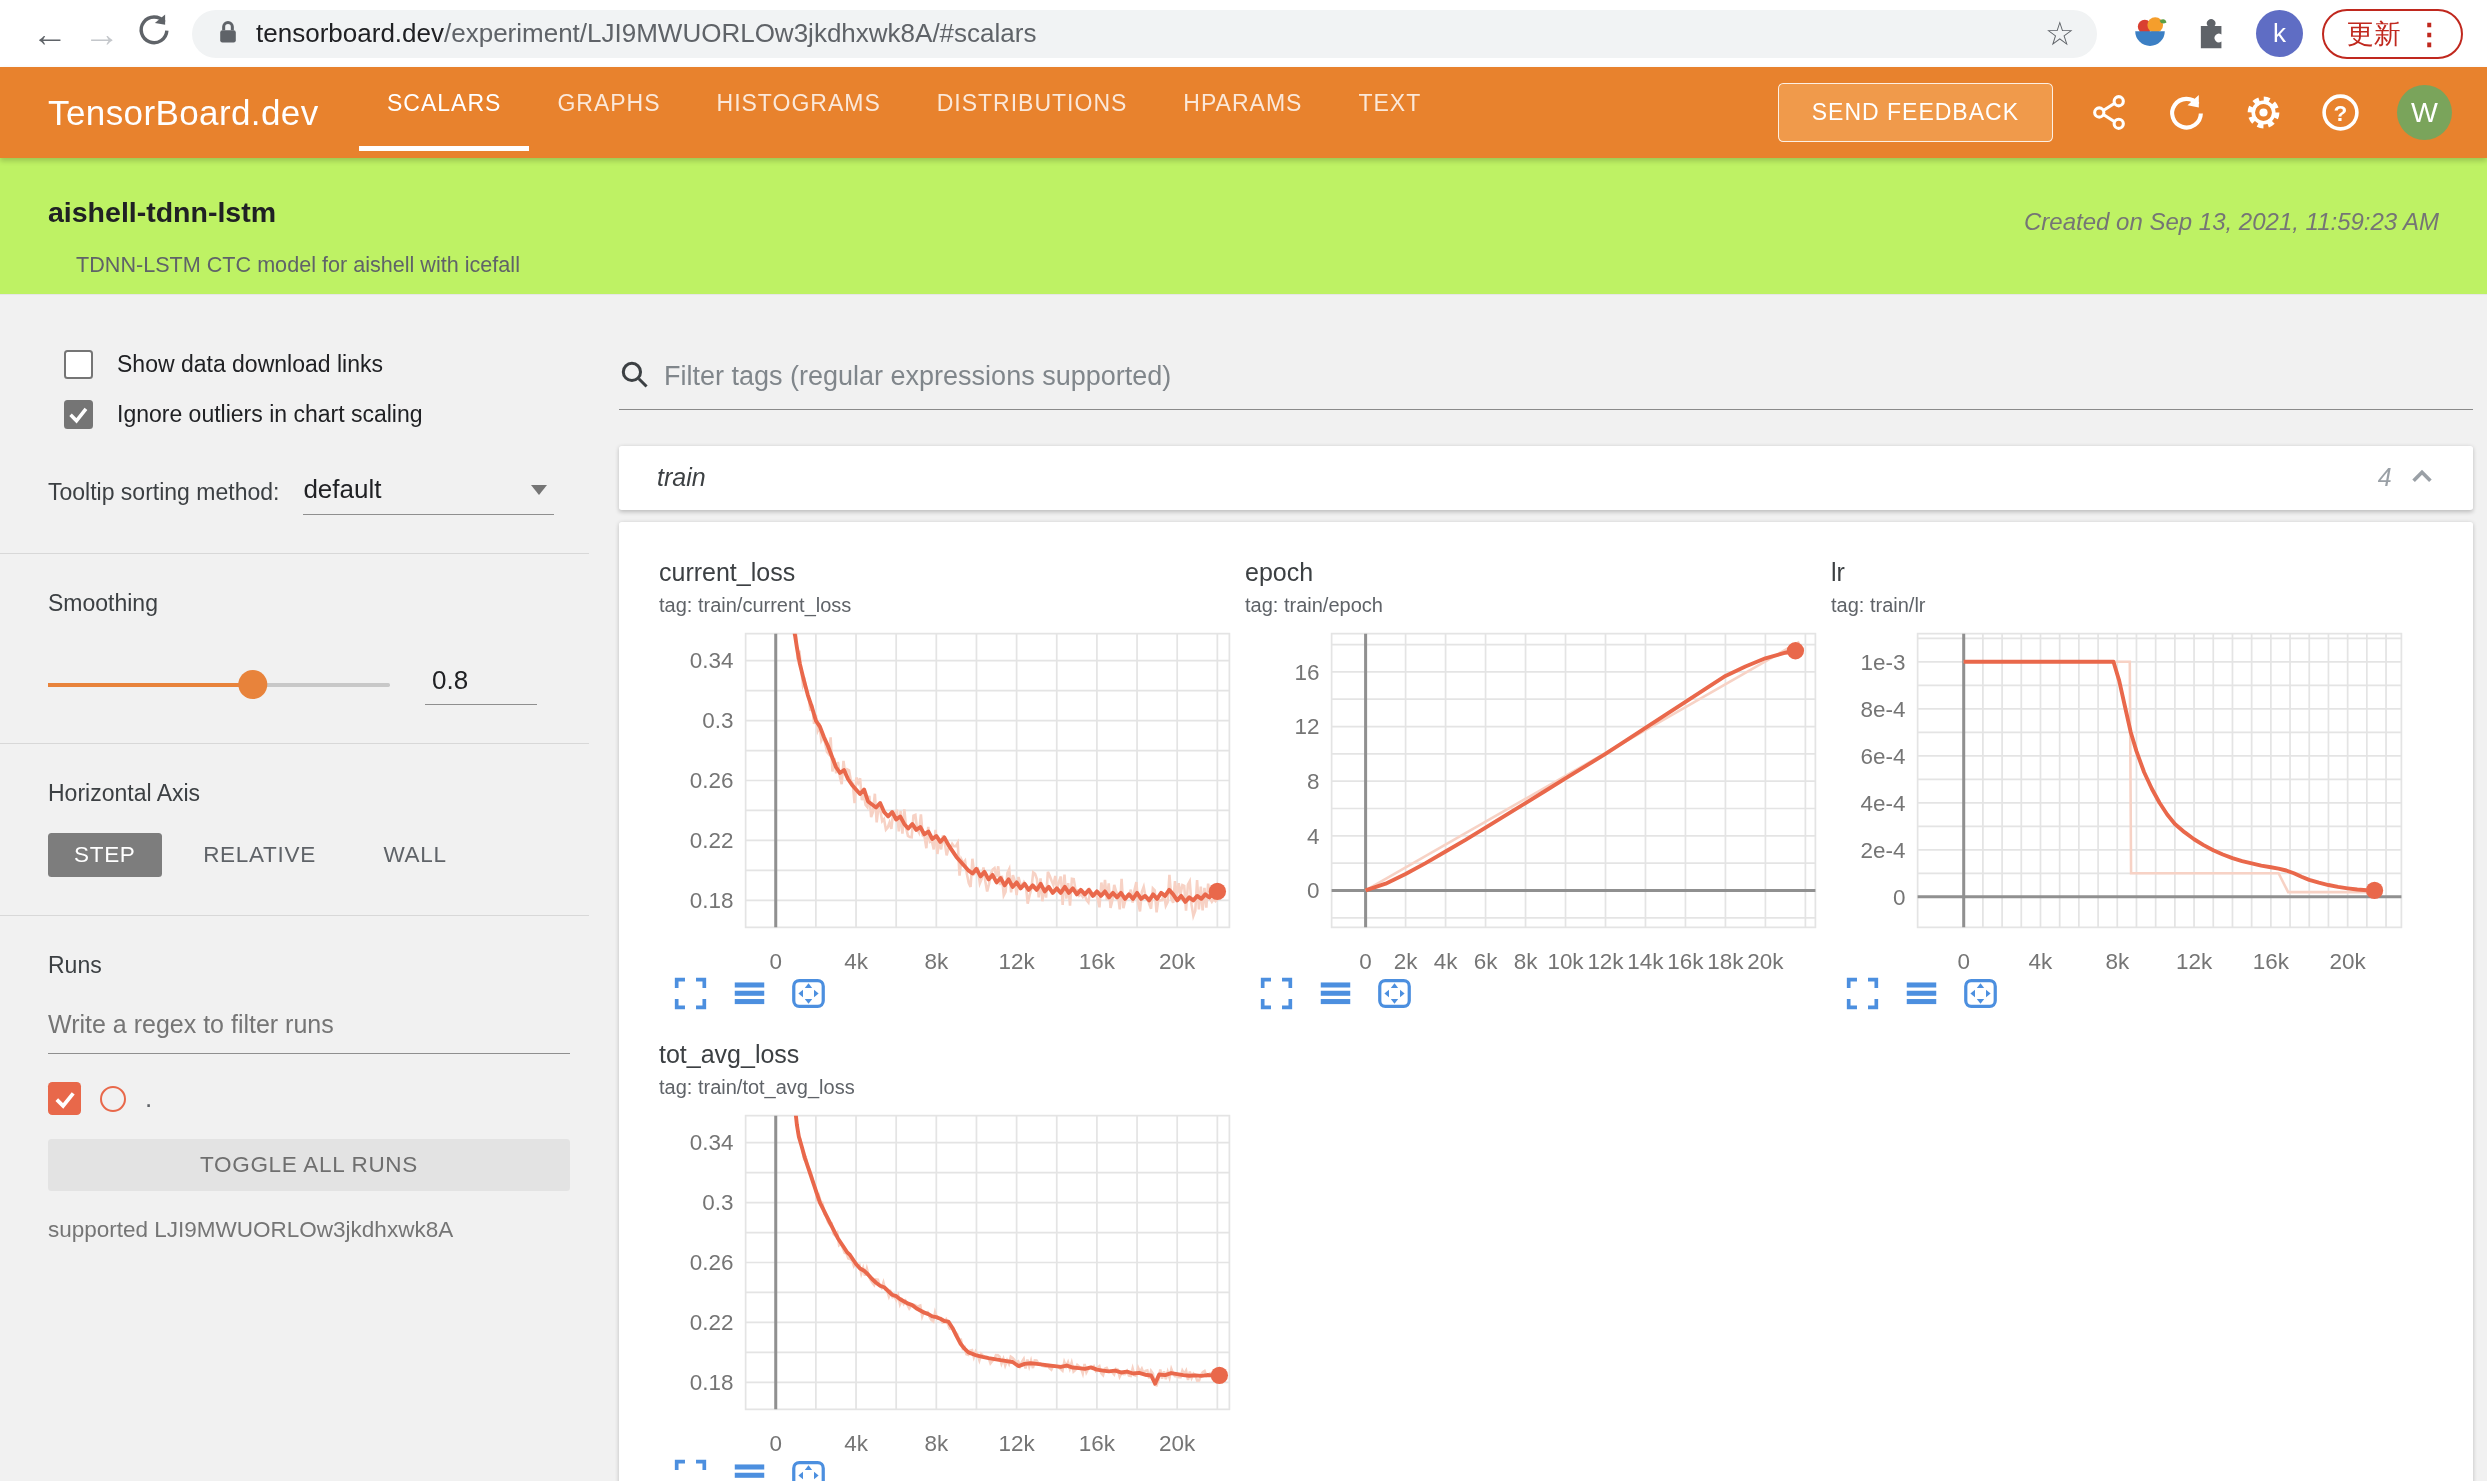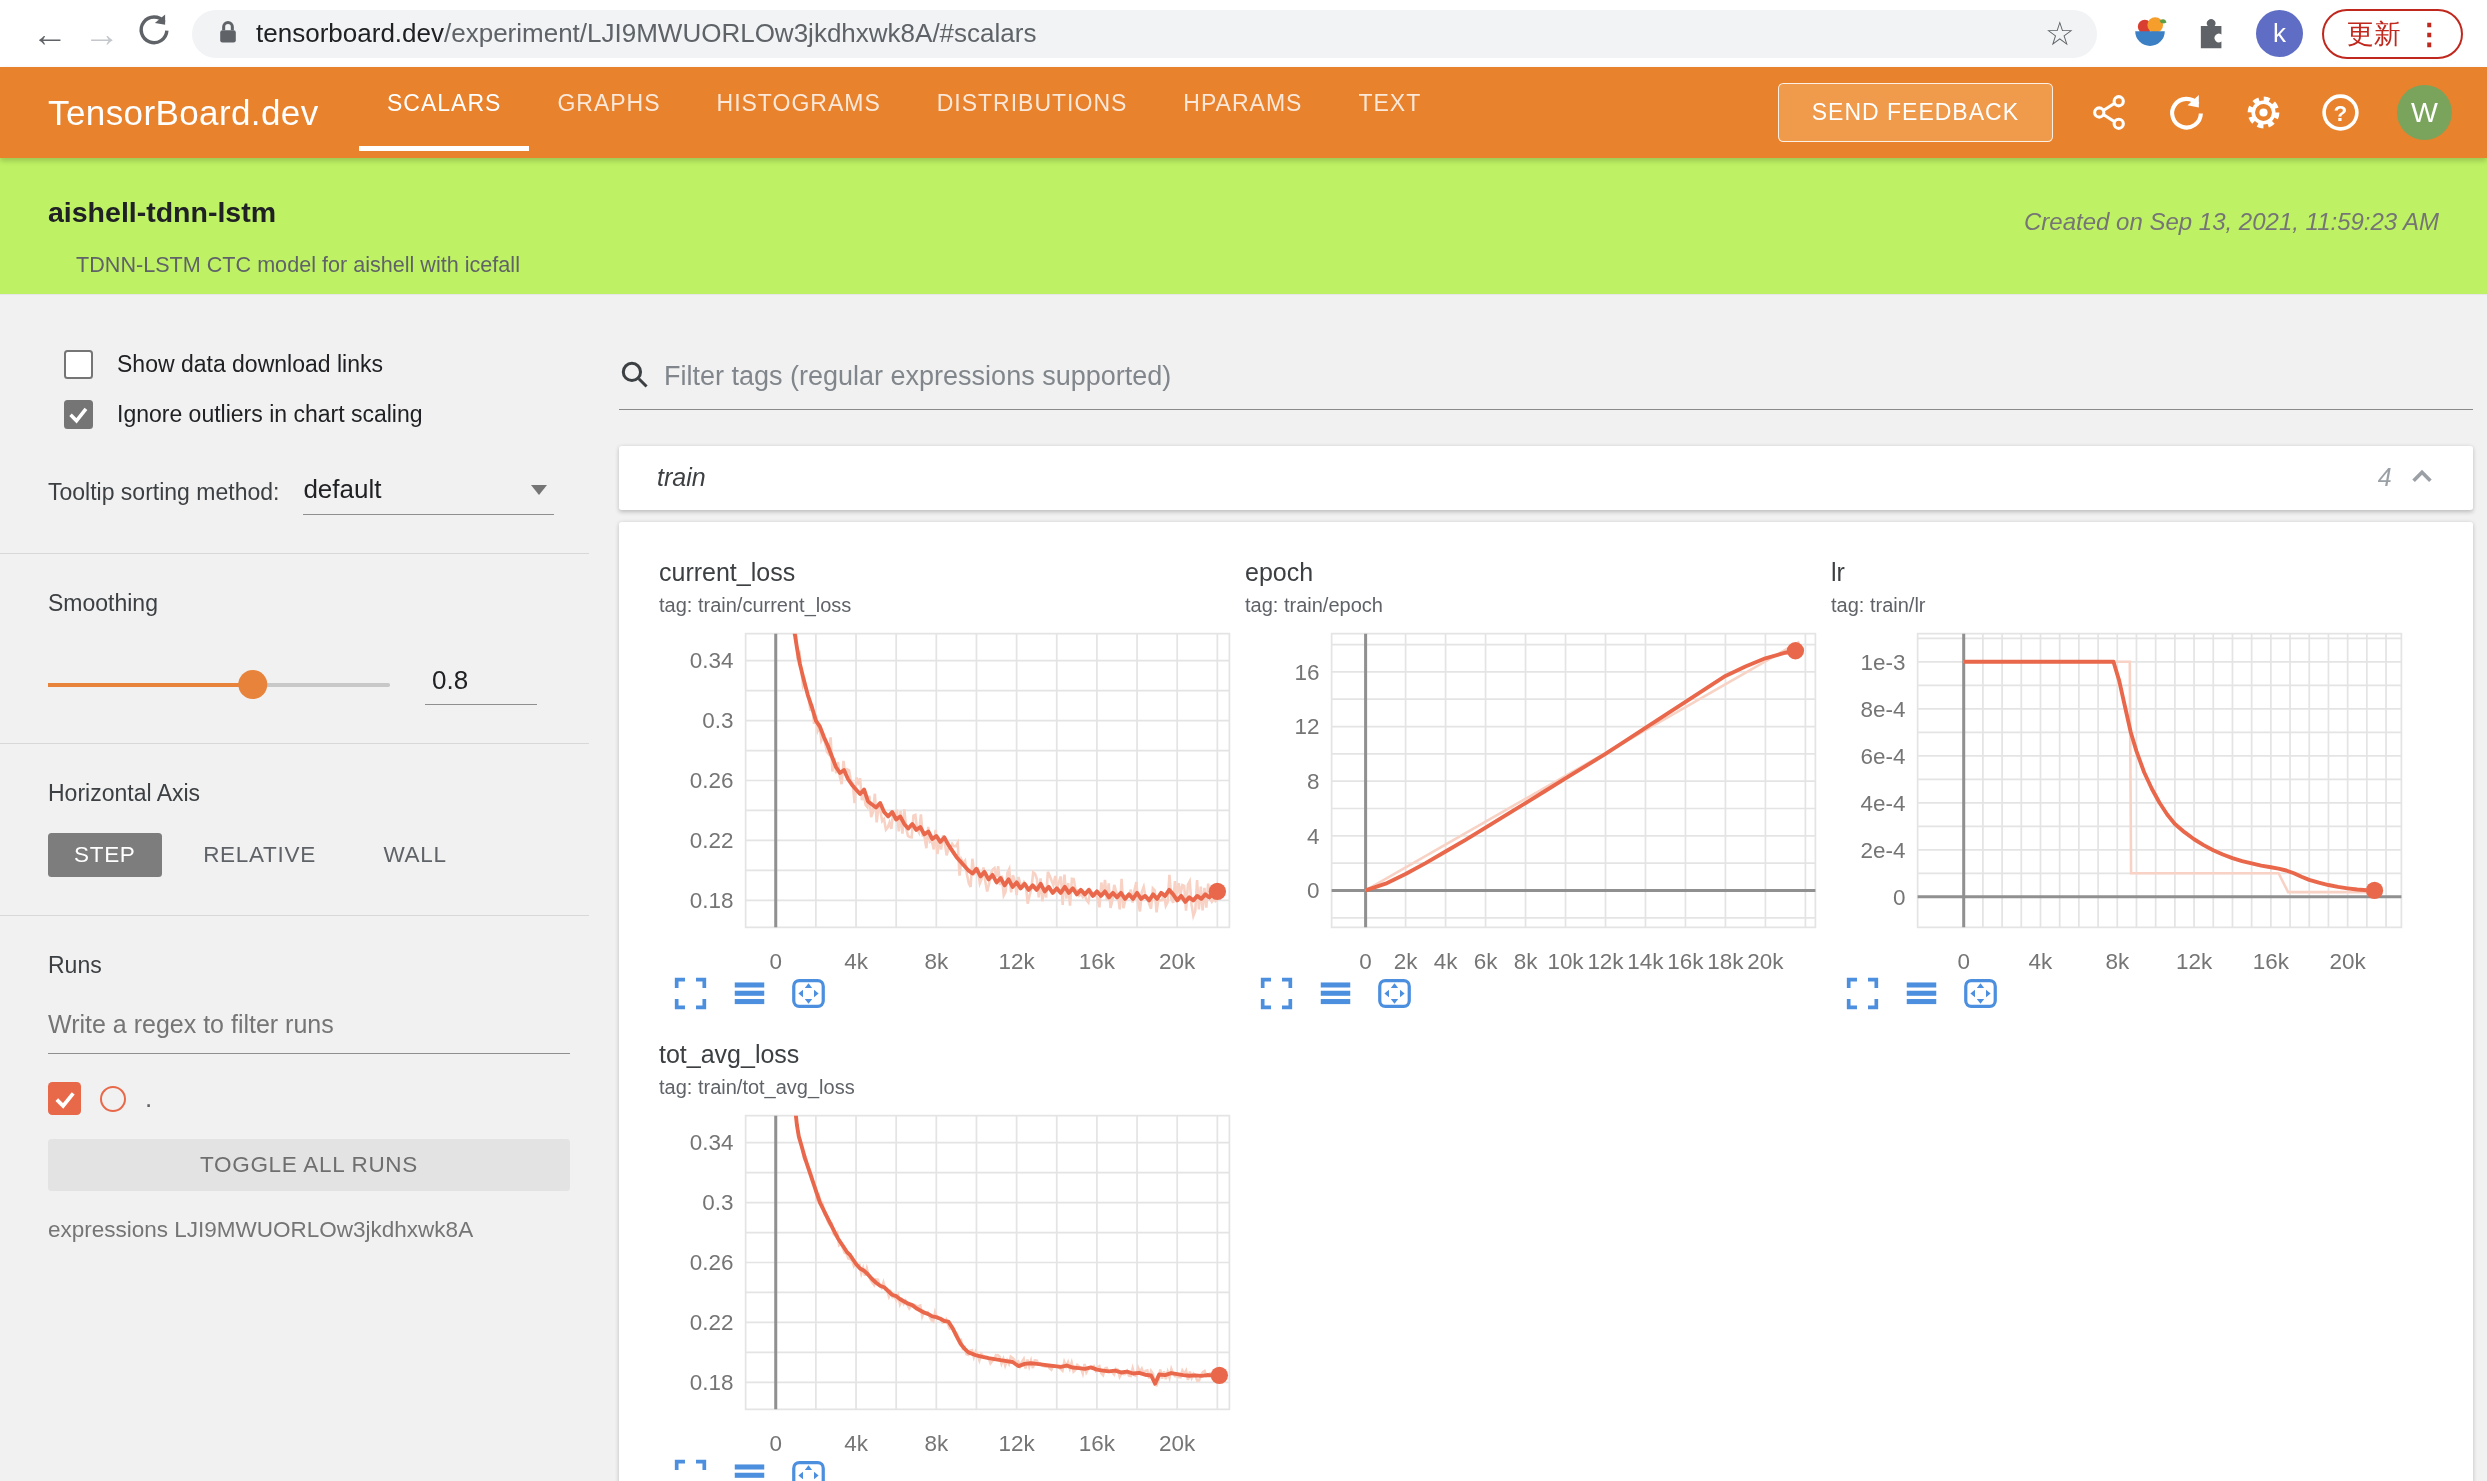--- a/index.html
+++ b/index.html
@@ -255,21 +255,21 @@
       <div class="run-row">
         <div class="run-cb">
           <svg width="24" height="24" viewBox="0 0 19 19">
               <polyline points="3,10 8,15 16,5" fill="none" stroke="#fff" stroke-width="3"></polyline>
             </svg>
         </div>
         <div class="run-circle"></div>
         <div class="run-dot">.</div>
       </div>
       <div class="toggle-btn">TOGGLE ALL RUNS</div>
-      <div class="exp-label">expressions LJI9MWUORLOw3jkdhxwk8A</div>
+      <div class="exp-label">supported LJI9MWUORLOw3jkdhxwk8A</div>
     </div>
   </div>
 
   <div class="content">
     <div class="filter-row">
       <span>
         <svg width="31" height="31" viewBox="0 0 36 36">
             <circle cx="15" cy="15" r="10" fill="none" stroke="#3c4043" stroke-width="3.5"></circle>
             <line x1="23" y1="23" x2="32" y2="32" stroke="#3c4043" stroke-width="3.5"></line>
           </svg>

